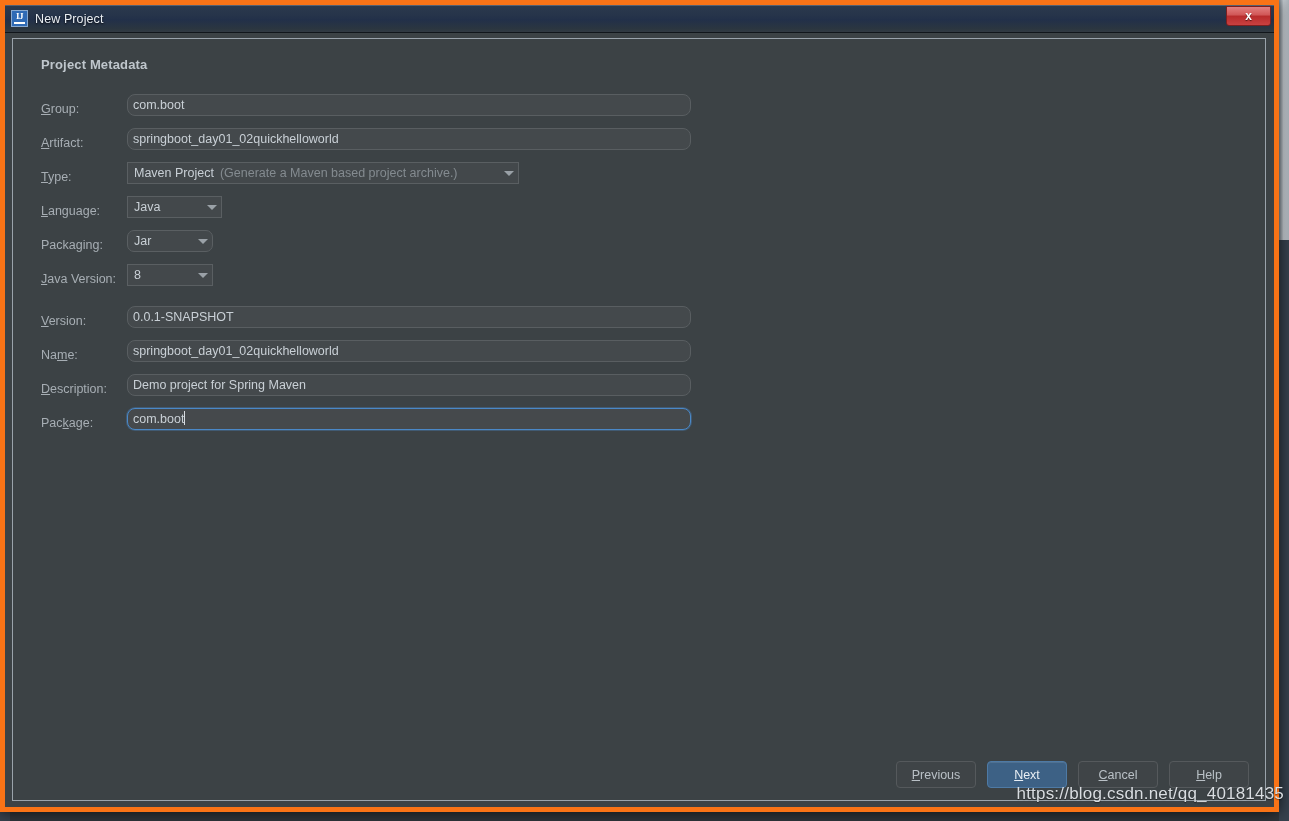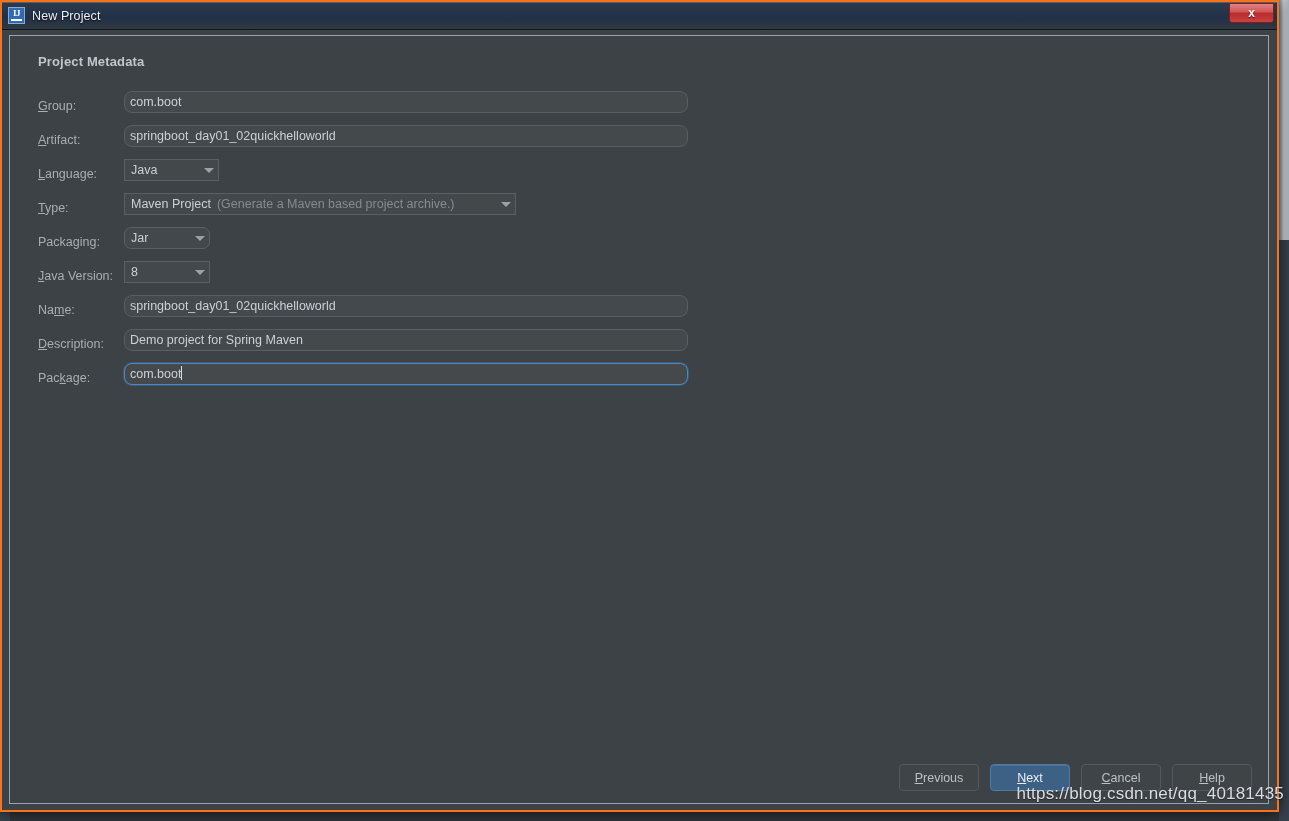--- a/index.html
+++ b/index.html
@@ -42,21 +42,21 @@
   #dialog {
     position: absolute;
     left: 0;
     top: 0;
     width: 1279px;
     height: 812px;
     display: flex;
     flex-direction: column;
     box-sizing: border-box;
     background: #3c4245;
-    border: 2px solid #f97316;
+    border: 5px solid #f97316;
     box-shadow: 0 0 14px rgba(0,0,0,.75);
   }
 
   
   #titlebar {
     position: relative;
     height: 28px;
     flex: 0 0 28px;
     background: linear-gradient(to bottom,
                 #2c3a4d 0%, #26344a 38%, #223049 55%, #2b3640 88%, #323a42 100%);
@@ -318,53 +318,57 @@
         <div class="form-row">
           <div class="field-label"><span></span><span class="mn">G</span><span>roup:</span></div>
           <div class="text-field wide">com.boot</div>
         </div>
 
         <div class="form-row">
           <div class="field-label"><span></span><span class="mn">A</span><span>rtifact:</span></div>
           <div class="text-field wide">springboot_day01_02quickhelloworld</div>
         </div>
 
-        <div class="form-row">
-          <div class="field-label"><span></span><span class="mn">L</span><span>anguage:</span></div>
-          <div class="combo language-combo">
-            <span class="combo-value">Java</span>
-            <span class="arrow"></span>
-          </div>
-        </div>
-
         <div class="form-row gap-before">
           <div class="field-label"><span></span><span class="mn">T</span><span>ype:</span></div>
           <div class="combo type-combo">
             <span class="combo-value">Maven Project</span>
             <span class="combo-hint">(Generate a Maven based project archive.)</span>
             <span class="arrow"></span>
           </div>
         </div>
 
+        <div class="form-row">
+          <div class="field-label"><span></span><span class="mn">L</span><span>anguage:</span></div>
+          <div class="combo language-combo">
+            <span class="combo-value">Java</span>
+            <span class="arrow"></span>
+          </div>
+        </div>
+
         <div class="form-row gap-before">
           <div class="field-label"><span>Packa</span><span class="mn">g</span><span>ing:</span></div>
           <div class="combo packaging-combo">
             <span class="combo-value">Jar</span>
             <span class="arrow"></span>
           </div>
         </div>
 
         <div class="form-row">
           <div class="field-label"><span></span><span class="mn">J</span><span>ava Version:</span></div>
           <div class="combo javaver-combo">
             <span class="combo-value">8</span>
             <span class="arrow"></span>
           </div>
         </div>
 
+        <div class="form-row gap-large">
+          <div class="field-label"><span></span><span class="mn">V</span><span>ersion:</span></div>
+          <div class="text-field wide">0.0.1-SNAPSHOT</div>
+        </div>
 
         <div class="form-row">
           <div class="field-label"><span>Na</span><span class="mn">m</span><span>e:</span></div>
           <div class="text-field wide">springboot_day01_02quickhelloworld</div>
         </div>
 
         <div class="form-row">
           <div class="field-label"><span></span><span class="mn">D</span><span>escription:</span></div>
           <div class="text-field wide">Demo project for Spring Maven</div>
         </div>

